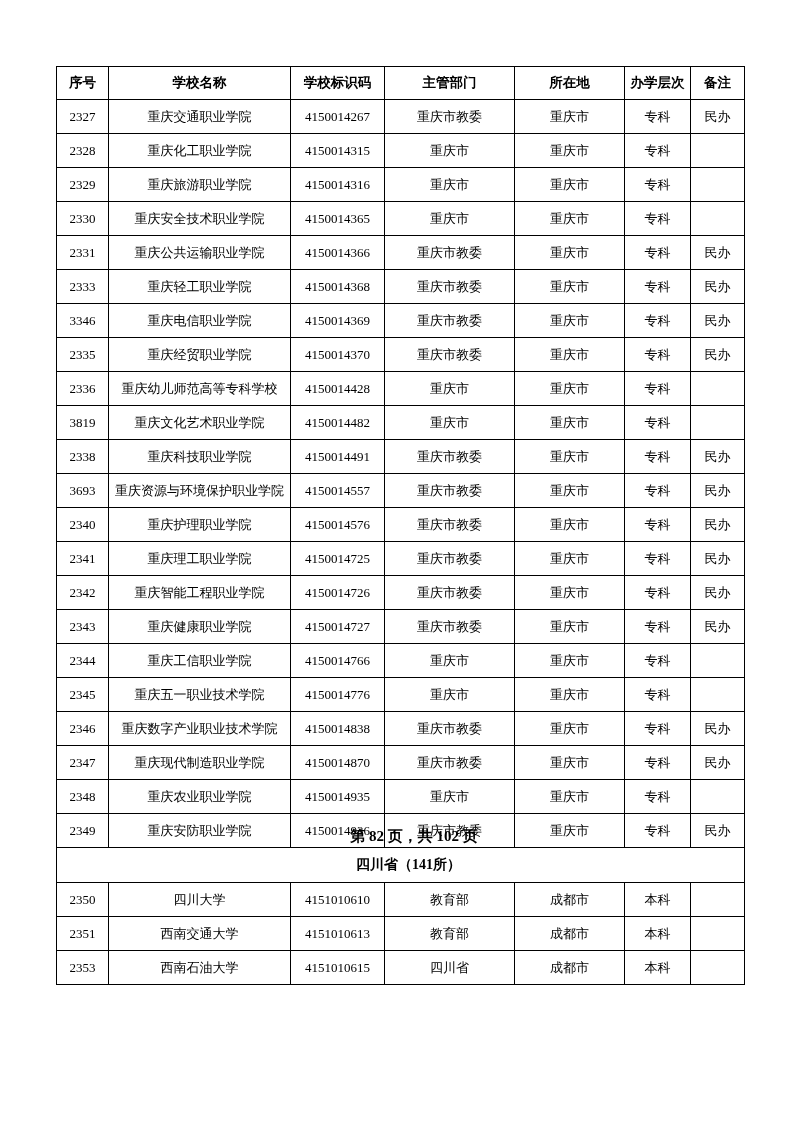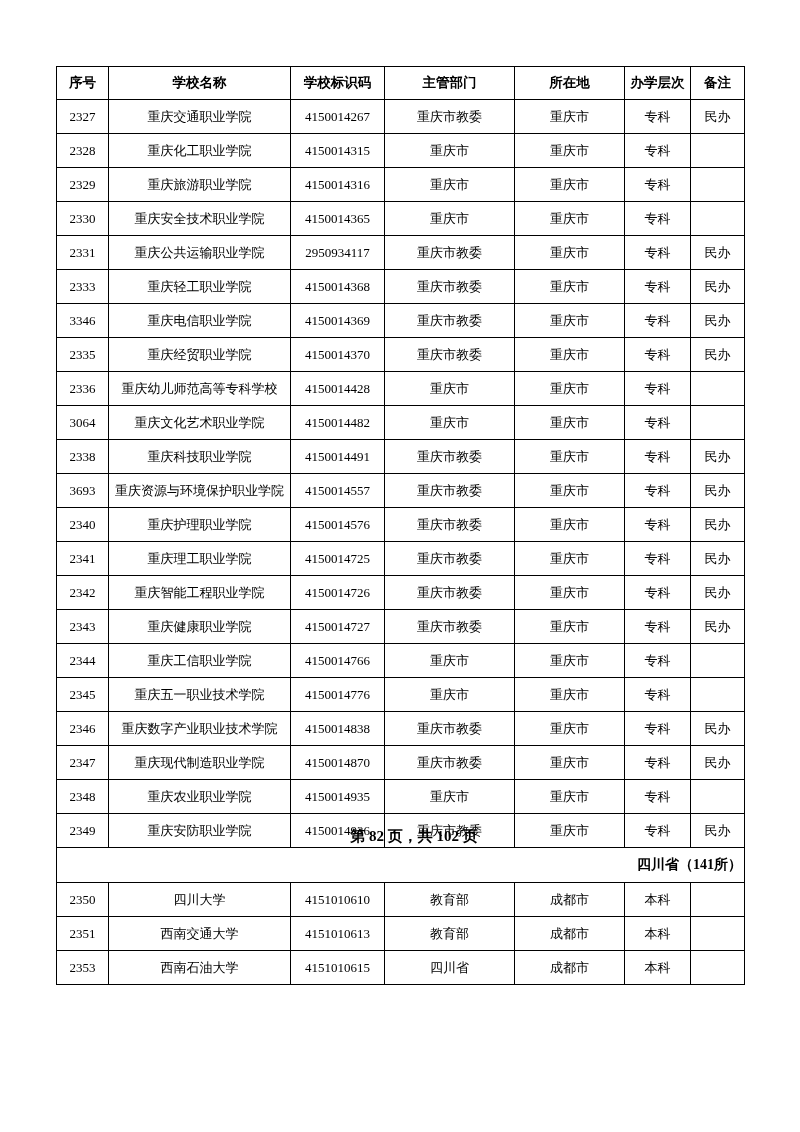--- a/index.html
+++ b/index.html
@@ -53,21 +53,21 @@
 
   td.cell-no    { font-size: 13px; }
   td.cell-name  { font-size: 13.5px; }
   td.cell-code  { font-size: 13px; }
   td.cell-dept  { font-size: 13px; }
   td.cell-loc   { font-size: 13px; }
   td.cell-level { font-size: 13px; }
   td.cell-note  { font-size: 13px; }
 
   tr.section-row td {
-    text-align: right;
+    text-align: center;
     font-weight: bold;
     font-size: 14px;
     padding-left: 18px;
     height: 34px;
   }
   .footer {
     position: absolute;
     left: 0;
     right: 0;
     bottom: 30px;
@@ -136,21 +136,21 @@
           <td class="cell-name">重庆安全技术职业学院</td>
           <td class="cell-code">4150014365</td>
           <td class="cell-dept">重庆市</td>
           <td class="cell-loc">重庆市</td>
           <td class="cell-level">专科</td>
           <td class="cell-note"></td>
         </tr>
         <tr>
           <td class="cell-no">2331</td>
           <td class="cell-name">重庆公共运输职业学院</td>
-          <td class="cell-code">2950934117</td>
+          <td class="cell-code">4150014366</td>
           <td class="cell-dept">重庆市教委</td>
           <td class="cell-loc">重庆市</td>
           <td class="cell-level">专科</td>
           <td class="cell-note">民办</td>
         </tr>
         <tr>
           <td class="cell-no">2333</td>
           <td class="cell-name">重庆轻工职业学院</td>
           <td class="cell-code">4150014368</td>
           <td class="cell-dept">重庆市教委</td>
@@ -179,21 +179,21 @@
         <tr>
           <td class="cell-no">2336</td>
           <td class="cell-name">重庆幼儿师范高等专科学校</td>
           <td class="cell-code">4150014428</td>
           <td class="cell-dept">重庆市</td>
           <td class="cell-loc">重庆市</td>
           <td class="cell-level">专科</td>
           <td class="cell-note"></td>
         </tr>
         <tr>
-          <td class="cell-no">3064</td>
+          <td class="cell-no">3819</td>
           <td class="cell-name">重庆文化艺术职业学院</td>
           <td class="cell-code">4150014482</td>
           <td class="cell-dept">重庆市</td>
           <td class="cell-loc">重庆市</td>
           <td class="cell-level">专科</td>
           <td class="cell-note"></td>
         </tr>
         <tr>
           <td class="cell-no">2338</td>
           <td class="cell-name">重庆科技职业学院</td>

